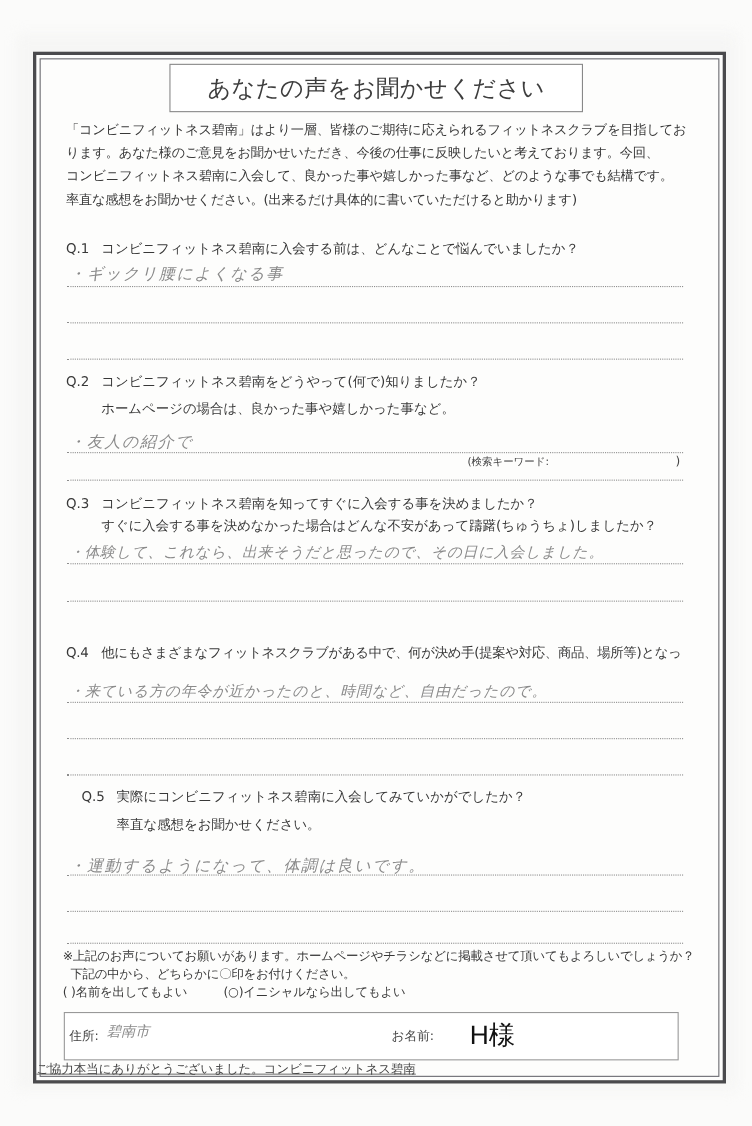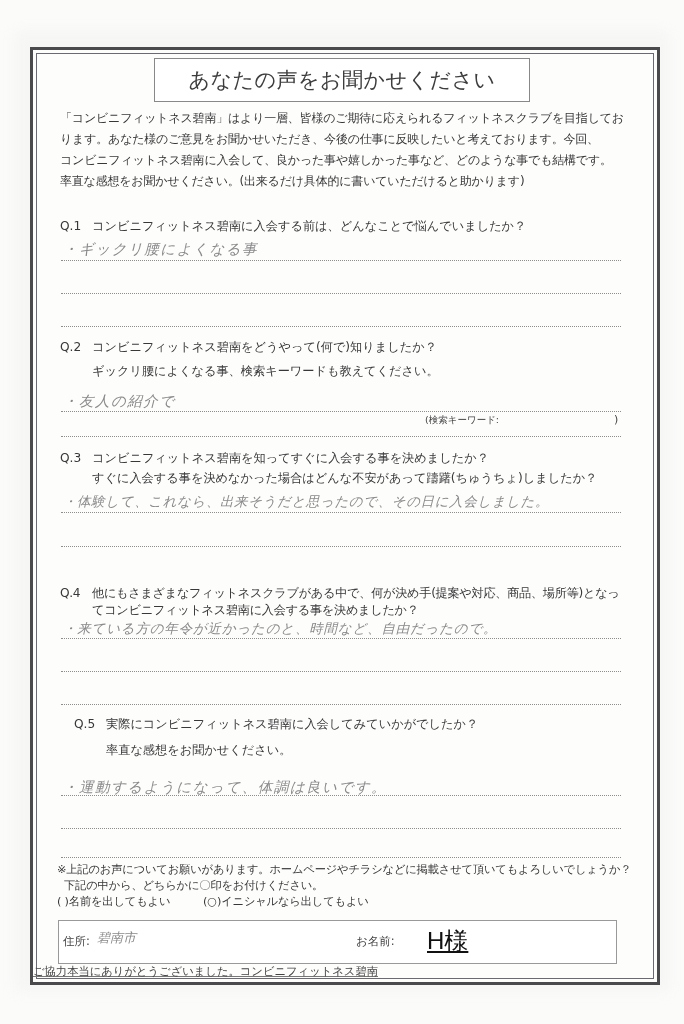--- a/index.html
+++ b/index.html
@@ -127,21 +127,20 @@
       font-style: italic;
       color: #8a8a8a;
       font-size: 13px;
     }
     .nb-name {
       position: absolute;
       left: 368px; top: 4px;
       font-size: 24px;
       color: #111;
       font-family: "Liberation Sans", sans-serif;
-      text-decoration: underline;
     }
     .thanks {
       position: absolute;
       left: 0; right: 0;
       top: 914px;
       text-align: left;
       font-size: 11.3px;
       color: #444;
     }
     .thanks span {
@@ -171,40 +170,39 @@
   <div class="q" style="top:166px;">
     <span class="num">Q.1</span><span>コンビニフィットネス碧南に入会する前は、どんなことで悩んでいましたか？</span>
   </div>
   <div class="hand" style="left:30px; top:190px;">・ギックリ腰によくなる事</div>
   <div class="dots" style="top:210px;"></div>
   <div class="dots" style="top:243px;"></div>
   <div class="dots" style="top:276px;"></div>
 
   <div class="q" style="top:287px;">
     <div><span class="num">Q.2</span><span>コンビニフィットネス碧南をどうやって(何で)知りましたか？</span></div>
-    <div class="line2" style="margin-top:4px;">ギックリ腰によくなる事、検索キーワードも教えてください。</div>
+    <div class="line2" style="margin-top:4px;">ホームページの場合は、良かった事や嬉しかった事など。</div>
   </div>
   <div class="hand" style="left:30px; top:342px;">・友人の紹介で</div>
   <div class="dots" style="top:361px;"></div>
   <div class="kw" style="left:392px; top:364px;">(検索キーワード:</div>
   <div class="kw" style="left:470px; top:364px;"></div>
   <div class="kw-close" style="left:581px; top:363px;">)</div>
   <div class="dots" style="top:386px;"></div>
 
   <div class="q" style="top:398px;">
     <div><span class="num">Q.3</span><span>コンビニフィットネス碧南を知ってすぐに入会する事を決めましたか？</span></div>
     <div class="line2">すぐに入会する事を決めなかった場合はどんな不安があって躊躇(ちゅうちょ)しましたか？</div>
   </div>
   <div class="hand" style="left:30px; top:443px; font-size:13.5px; letter-spacing:0.6px;">・体験して、これなら、出来そうだと思ったので、その日に入会しました。</div>
   <div class="dots" style="top:462px;"></div>
   <div class="dots" style="top:496px;"></div>
 
   <div class="q" style="top:533px; letter-spacing:-0.3px;">
     <div><span class="num">Q.4</span><span>他にもさまざまなフィットネスクラブがある中で、何が決め手(提案や対応、商品、場所等)となっ</span></div>
-    <div class="line2" style="line-height:14px;">てコンビニフィットネス碧南に入会する事を決めましたか？</div>
   </div>
   <div class="hand" style="left:30px; top:570px; font-size:13.5px; letter-spacing:0.8px;text-align:center;">・来ている方の年令が近かったのと、時間など、自由だったので。</div>
   <div class="dots" style="top:588px;"></div>
   <div class="dots" style="top:621px;"></div>
   <div class="dots" style="top:654px;"></div>
 
   <div class="q" style="top:664px;margin-left:14px;">
     <div><span class="num">Q.5</span><span>実際にコンビニフィットネス碧南に入会してみていかがでしたか？</span></div>
     <div class="line2" style="margin-top:6px;">率直な感想をお聞かせください。</div>
   </div>

